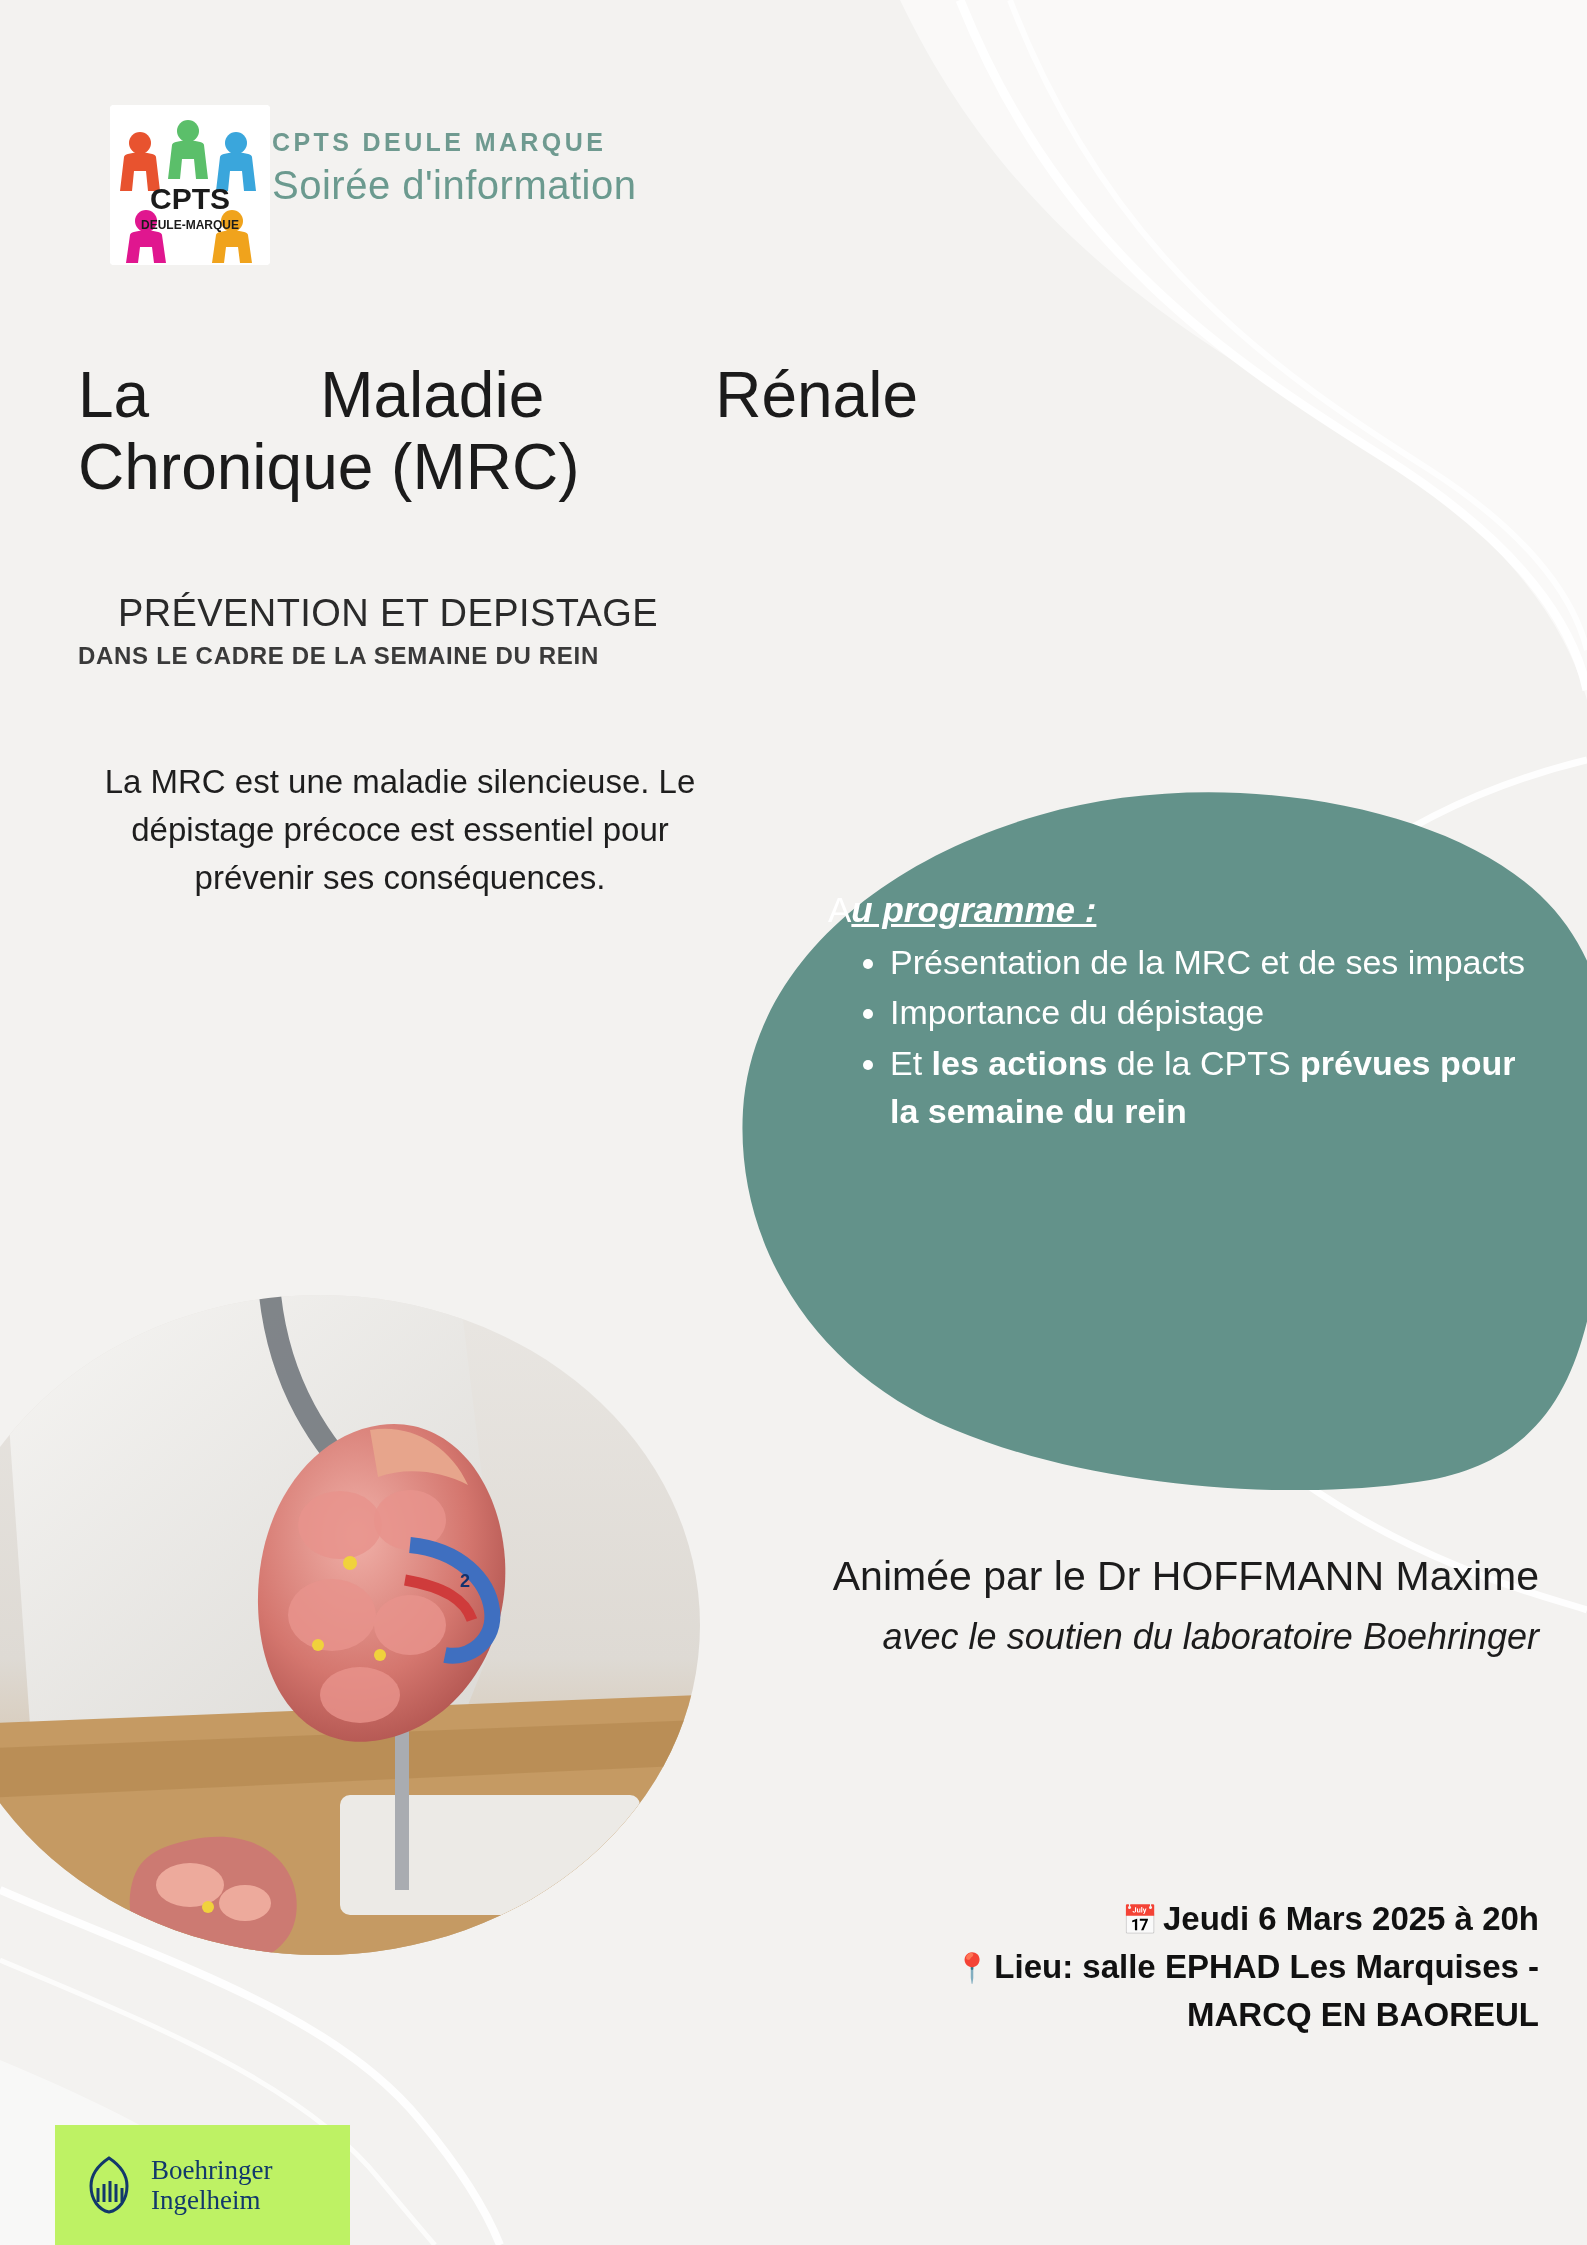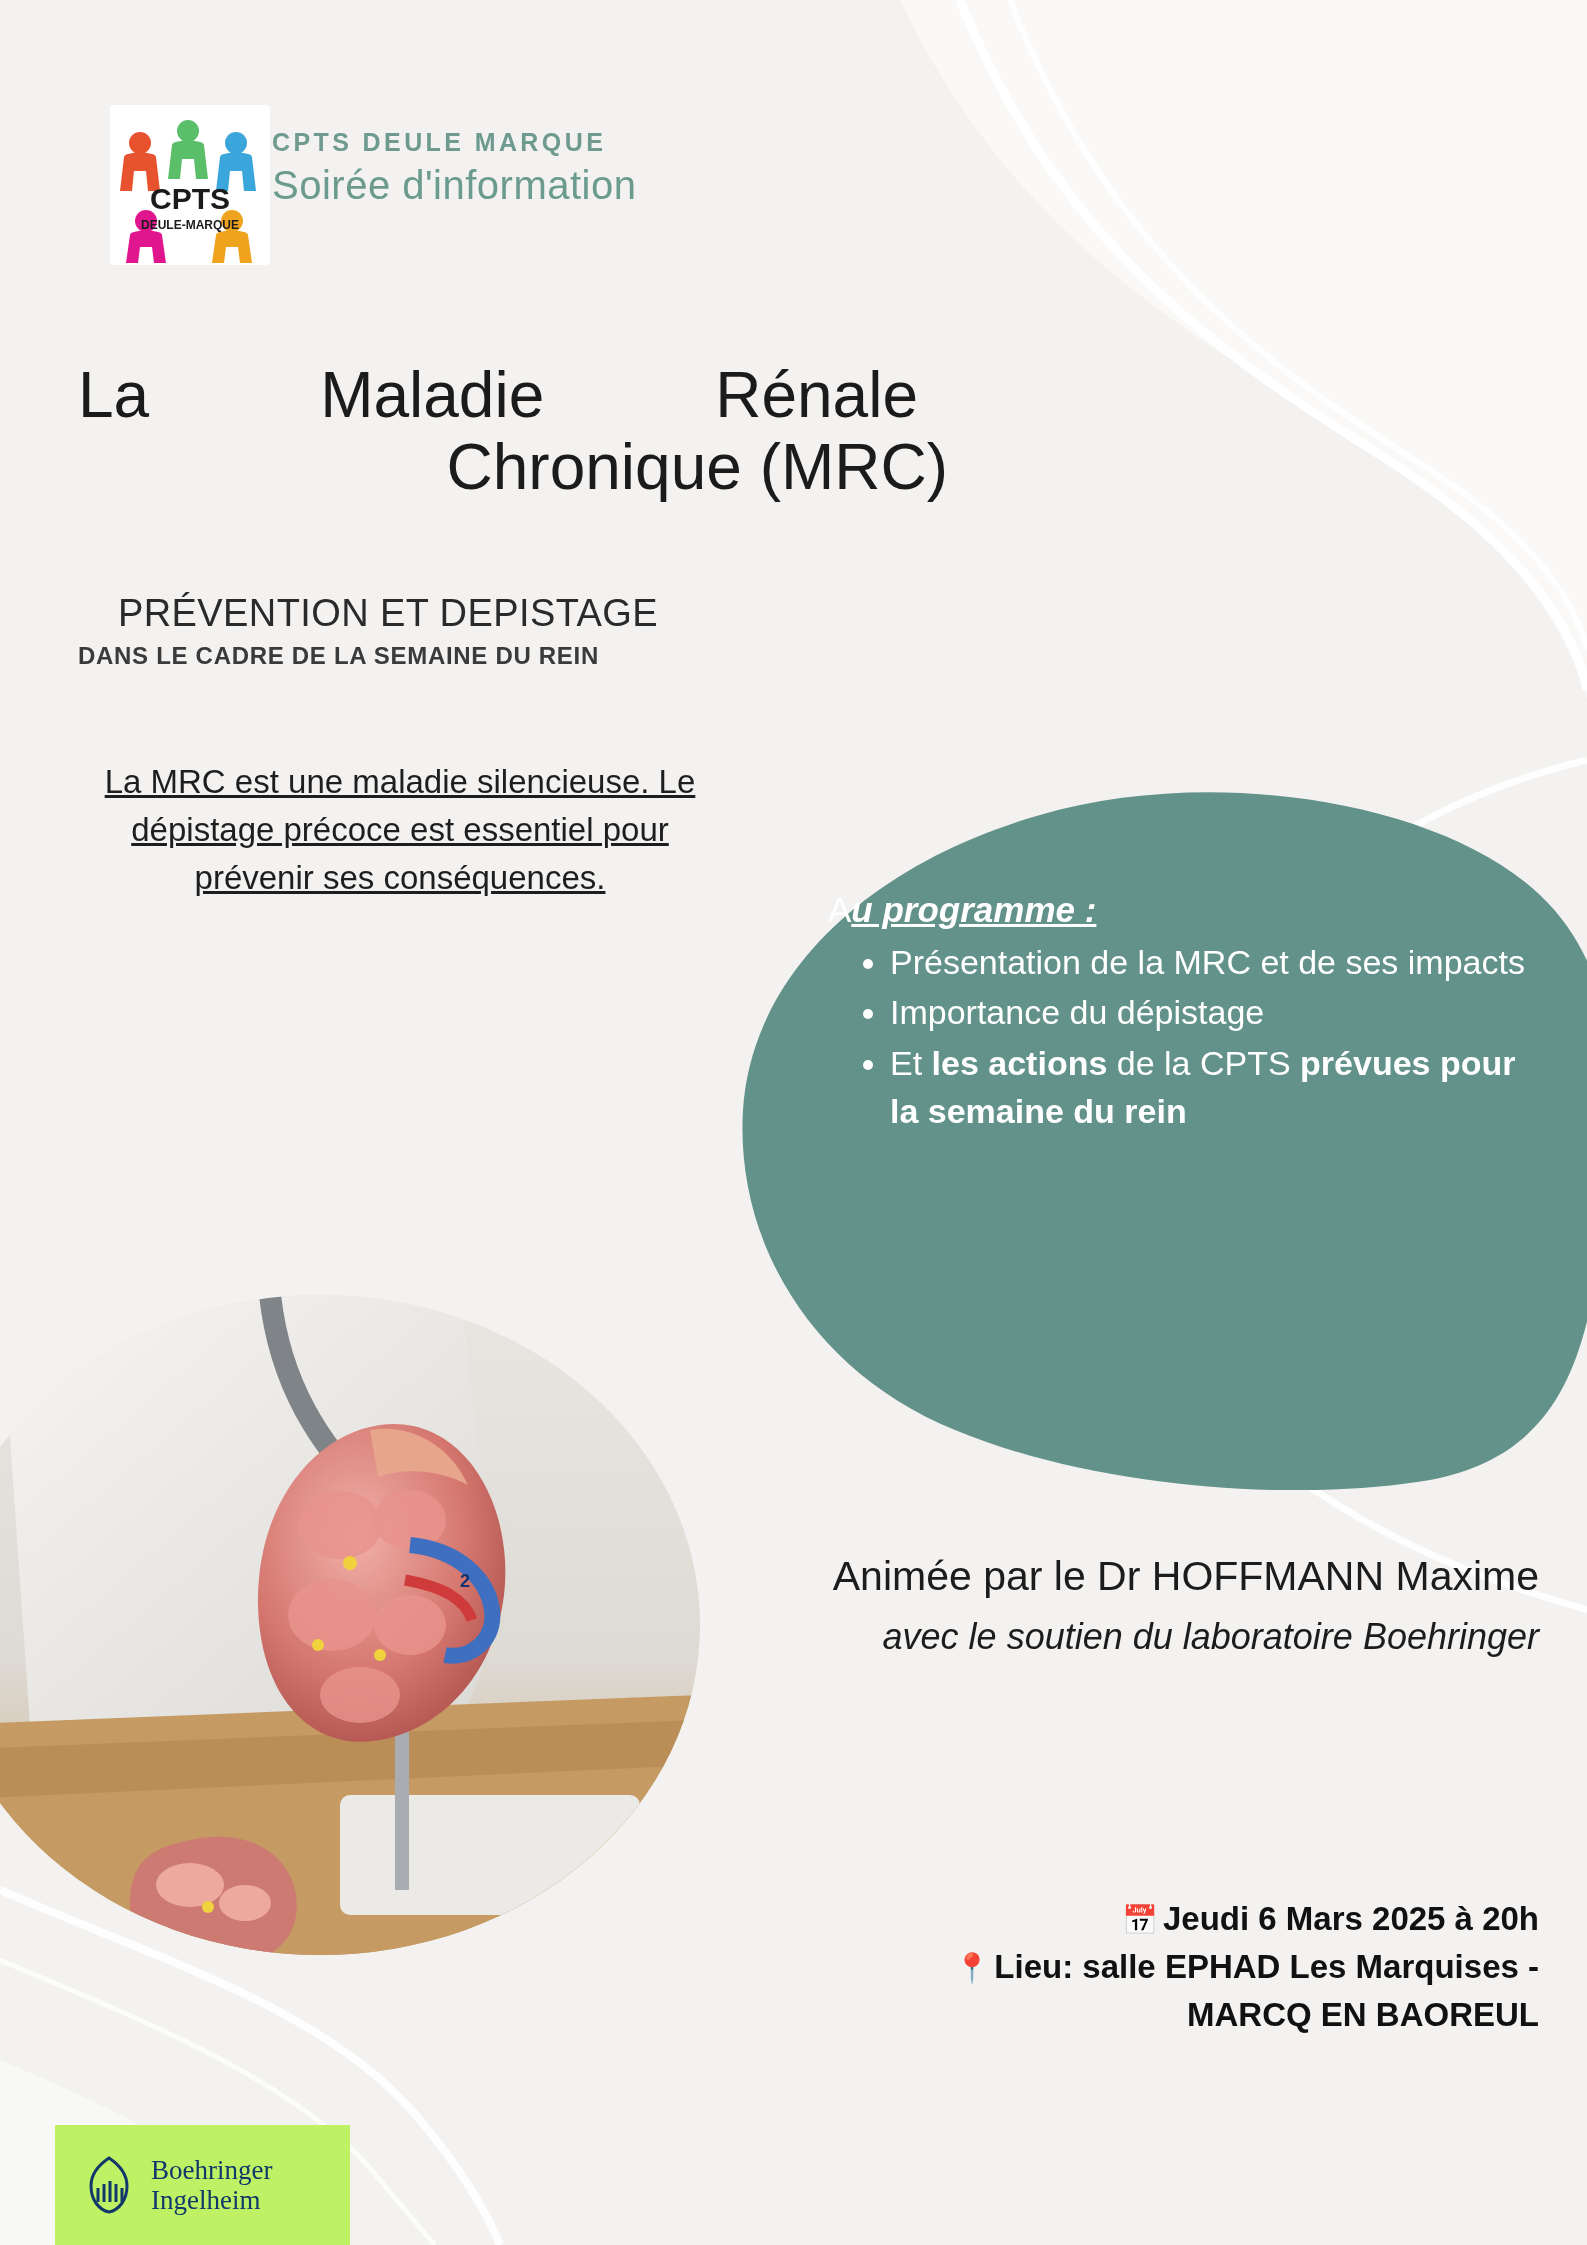--- a/index.html
+++ b/index.html
@@ -74,21 +74,20 @@
   
   .title {
     position: absolute;
     left: 78px;
     top: 360px;
     width: 870px;
     font-size: 64px;
     line-height: 1.12;
     color: #1b1b1b;
     font-weight: 400;
-    text-align: right;
   }
   .title .line1 {
     display: flex;
     justify-content: space-between;
     width: 840px;
   }
   .subtitle1 {
     position: absolute;
     left: 78px;
     top: 592px;
@@ -108,21 +107,20 @@
   }
   .intro {
     position: absolute;
     left: 70px;
     top: 758px;
     width: 660px;
     text-align: center;
     font-size: 33px;
     line-height: 1.45;
     color: #1e1e1e;
-    text-decoration: underline;
   }
 
   
   .programme {
     position: absolute;
     left: 828px;
     top: 890px;
     width: 720px;
     color: #ffffff;
   }

